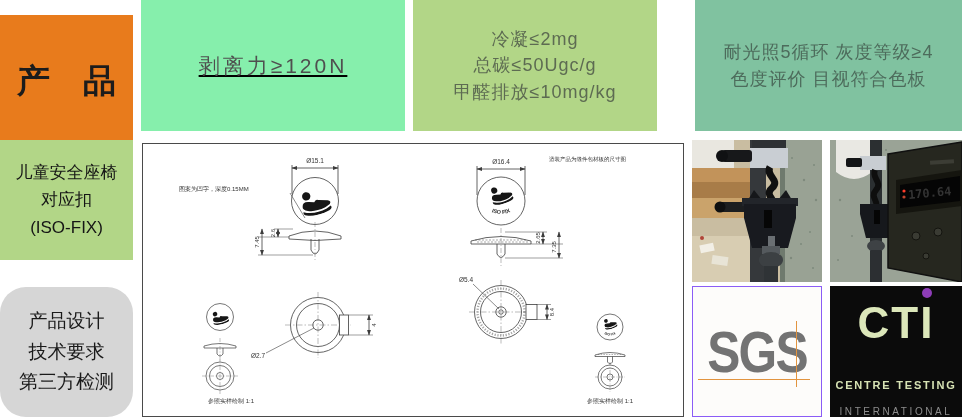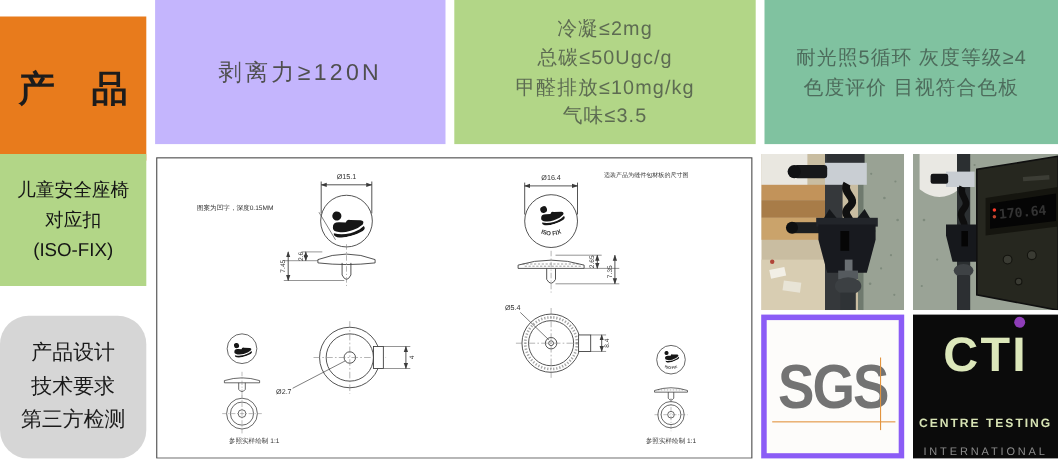--- a/index.html
+++ b/index.html
@@ -4,44 +4,44 @@
 <style>
   html,body{margin:0;padding:0;background:#fff;}
   .page{position:relative;width:962px;height:417px;background:#ffffff;overflow:hidden;
         font-family:"Liberation Sans",sans-serif;}
   .box{position:absolute;display:flex;flex-direction:column;align-items:center;justify-content:center;
        text-align:center;}
   
   .title-box{left:0;top:15px;width:133px;height:131px;background:#e87b1c;}
   .title-line{font-size:33px;font-weight:bold;color:#1c1c1c;letter-spacing:12px;line-height:1.25;
               text-indent:12px;}
-  .peel-box{left:141px;top:0;width:264px;height:131px;background:#c4b5fd;}
+  .peel-box{left:141px;top:0;width:264px;height:131px;background:#86efac;text-decoration:underline;}
   .peel-text{font-size:21px;color:#4f4f4f;letter-spacing:3px;}
-  .emission-box{left:413px;top:0;width:274px;height:131px;background:#b2d687;}
+  .emission-box{left:413px;top:0;width:244px;height:131px;background:#b2d687;}
   .emission-line{font-size:18px;color:#5d6b52;line-height:1.45;letter-spacing:1px;}
   .light-box{left:695px;top:0;width:267px;height:131px;background:#80c2a0;}
   .light-line{font-size:18px;color:#4d6c5c;line-height:1.5;letter-spacing:1px;}
   
   .seat-box{left:0;top:140px;width:133px;height:120px;background:#b2d687;}
   .seat-line{font-size:17px;color:#151515;line-height:1.6;}
   .design-box{left:0;top:287px;width:133px;height:130px;background:#d6d6d6;border-radius:26px;}
   .design-line{font-size:19px;color:#1a1a1a;line-height:1.6;}
   
   .panel{position:absolute;left:142px;top:143px;width:540px;height:272px;background:#fff;
          border:1px solid #4a4a4a;}
   .panel svg{display:block;}
   svg text{font-family:"Liberation Sans",sans-serif;fill:#333;}
   
   .photo{position:absolute;overflow:hidden;}
   .photo-1{left:692px;top:140px;width:130px;height:142px;}
   .photo-2{left:830px;top:140px;width:132px;height:142px;}
   .led-text{font-family:"DejaVu Sans Mono",monospace;font-weight:bold;}
   
   .sgs-box{left:692px;top:286px;width:130px;height:131px;background:#fdfcfa;
-           border:5px solid #8b5cf6;box-sizing:border-box;}
+           border:1px solid #8b5cf6;box-sizing:border-box;}
   .sgs-wrap{position:relative;width:100%;height:100%;display:flex;align-items:center;justify-content:center;}
   .sgs-text{font-size:54px;font-weight:bold;color:#737373;letter-spacing:-2px;
             transform:scale(.92,1.05);line-height:1;}
   .sgs-hline{position:absolute;left:5px;width:112px;height:1px;background:#e2943f;top:92px;}
   .sgs-vline{position:absolute;left:103px;top:34px;width:1px;height:66px;background:#e2943f;}
   .cti-box{left:830px;top:286px;width:132px;height:131px;background:#0b0b0b;gap:12px;}
   .cti-abbr{font-size:44px;font-weight:bold;color:#dce7ba;line-height:1;letter-spacing:2px;
             margin-top:14px;}
   .cti-i{position:relative;display:inline-block;}
   .cti-dot{position:absolute;left:50%;top:-13px;transform:translateX(-50%);width:10px;height:10px;
@@ -59,21 +59,20 @@
   </div>
 
   <div class="box peel-box">
     <div class="peel-text">剥离力≥120N</div>
   </div>
 
   <div class="box emission-box">
     <div class="emission-line">冷凝≤2mg</div>
     <div class="emission-line">总碳≤50Ugc/g</div>
     <div class="emission-line">甲醛排放≤10mg/kg</div>
-    <div class="emission-line">气味≤3.5</div>
   </div>
 
   <div class="box light-box">
     <div class="light-line">耐光照5循环 灰度等级≥4</div>
     <div class="light-line">色度评价 目视符合色板</div>
   </div>
 
   <div class="box seat-box">
     <div class="seat-line">儿童安全座椅</div>
     <div class="seat-line">对应扣</div>

